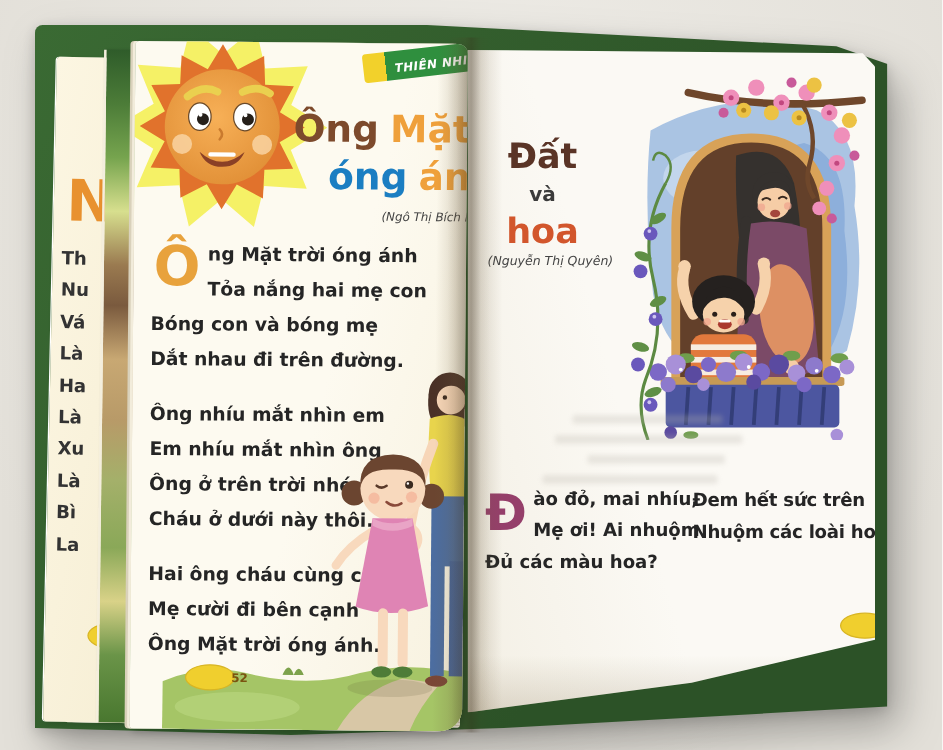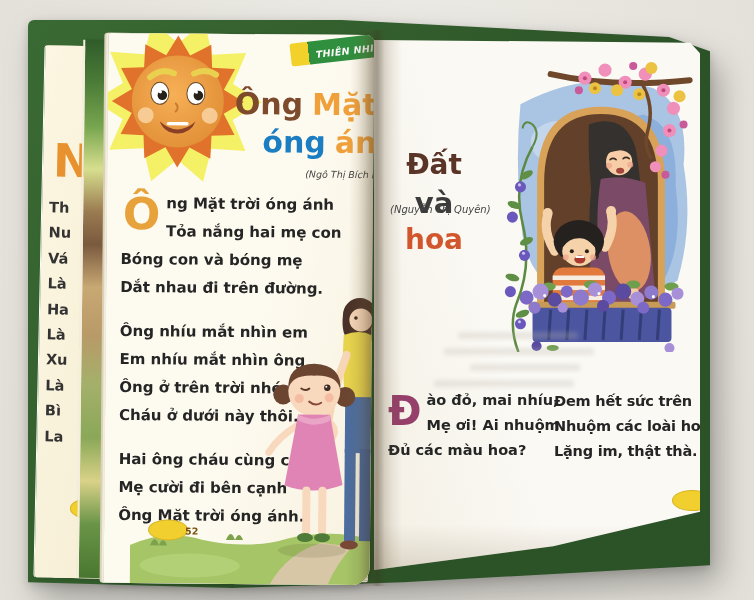--- a/index.html
+++ b/index.html
@@ -58,27 +58,27 @@
   .c-brown{color:#7d4a2c}.c-orange{color:#efa03b}.c-blue{color:#1b7ec2}
   .lp-author{position:absolute;left:198px;top:134px;font-size:9.5px;font-style:italic;color:#444;white-space:nowrap;}
   .lp-poem{position:absolute;left:14px;top:156px;width:240px;font-size:15px;font-weight:700;color:#252525;line-height:28px;}
   .stanza{margin-bottom:16px;overflow:visible;}
   .pline{white-space:nowrap;}
   .dropcap{float:left;font-weight:800;}
   .dc-left{font-size:44px;line-height:46px;padding:2px 6px 0 2px;color:#e8a23c;}
   .family{position:absolute;left:26px;top:254px;width:240px;height:296px;}
   .pagenum{position:absolute;width:40px;height:21px;border-radius:50%;background:#f0cf2e;border:1px solid #d8b524;
     color:#7a5410;font-size:9.5px;font-weight:700;text-align:center;line-height:21px;box-sizing:border-box;padding-left:36px;}
-  .lp-num{left:44px;top:486px;}
+  .lp-num{left:44px;top:498px;}
   .up-num{left:34px;top:452px;}
   .rp-num{left:298px;top:450px;}
   
-  .rp-title{position:absolute;left:24px;top:68px;width:72px;text-align:center;font-weight:800;margin-top:40px;}
+  .rp-title{position:absolute;left:24px;top:68px;width:72px;text-align:center;font-weight:800;}
   .rt1{font-size:28px;color:#5a3426;}
-  .rt2{font-size:29px;color:#3b3b3b;margin-top:5px;}
+  .rt2{font-size:16px;color:#3b3b3b;margin-top:5px;}
   .rt3{font-size:28px;color:#d2562c;margin-top:3px;}
   .rp-author{position:absolute;left:16px;top:164px;font-size:10px;font-style:italic;color:#444;white-space:nowrap;}
   .window-ill{position:absolute;left:118px;top:14px;width:216px;height:298px;}
   .ghost{position:absolute;background:#b9b4ab;opacity:.28;filter:blur(2px);border-radius:2px;}
   .g1{left:84px;top:292px;width:120px;height:7px;}
   .g2{left:70px;top:308px;width:150px;height:7px;}
   .g3{left:96px;top:324px;width:110px;height:7px;}
   .g4{left:60px;top:340px;width:140px;height:7px;}
   .rp-col{position:absolute;font-size:14.5px;font-weight:700;color:#252525;line-height:25px;}
   .rp-col1{left:14px;top:348px;width:164px;}
@@ -368,21 +368,20 @@
 
     <div class="rp-col rp-col1">
       <span class="dropcap dc-right">Đ</span>
       <div class="pline">ào đỏ, mai nhíu,</div>
       <div class="pline">Mẹ ơi! Ai nhuộm</div>
       <div class="pline">Đủ các màu hoa?</div>
     </div>
     <div class="rp-col rp-col2">
       <div class="pline">Đem hết sức trên</div>
       <div class="pline">Nhuộm các loài hoa</div>
-      <div class="pline">Lặng im, thật thà.</div>
     </div>
 
     <div class="pagenum rp-num">53</div>
     <div class="rp-shade"></div>
     <div class="rp-bshade"></div>
   </div>
 
   <div class="spine"></div>
 </div>
 

